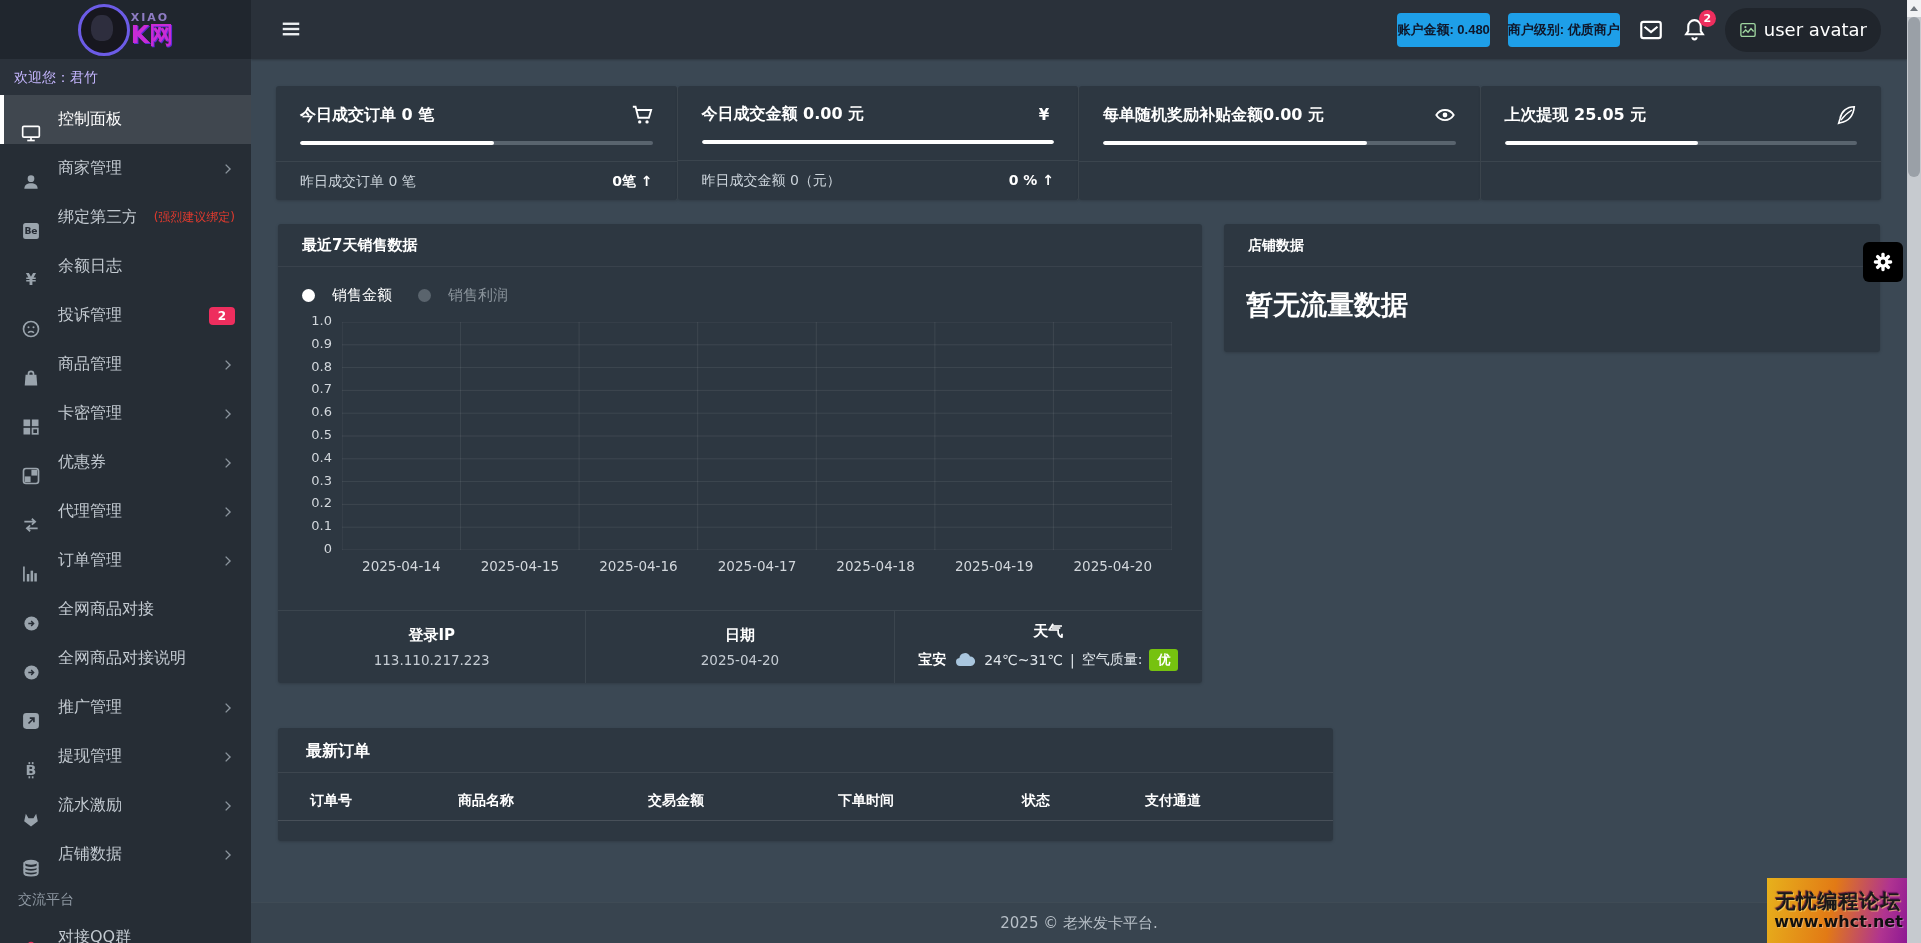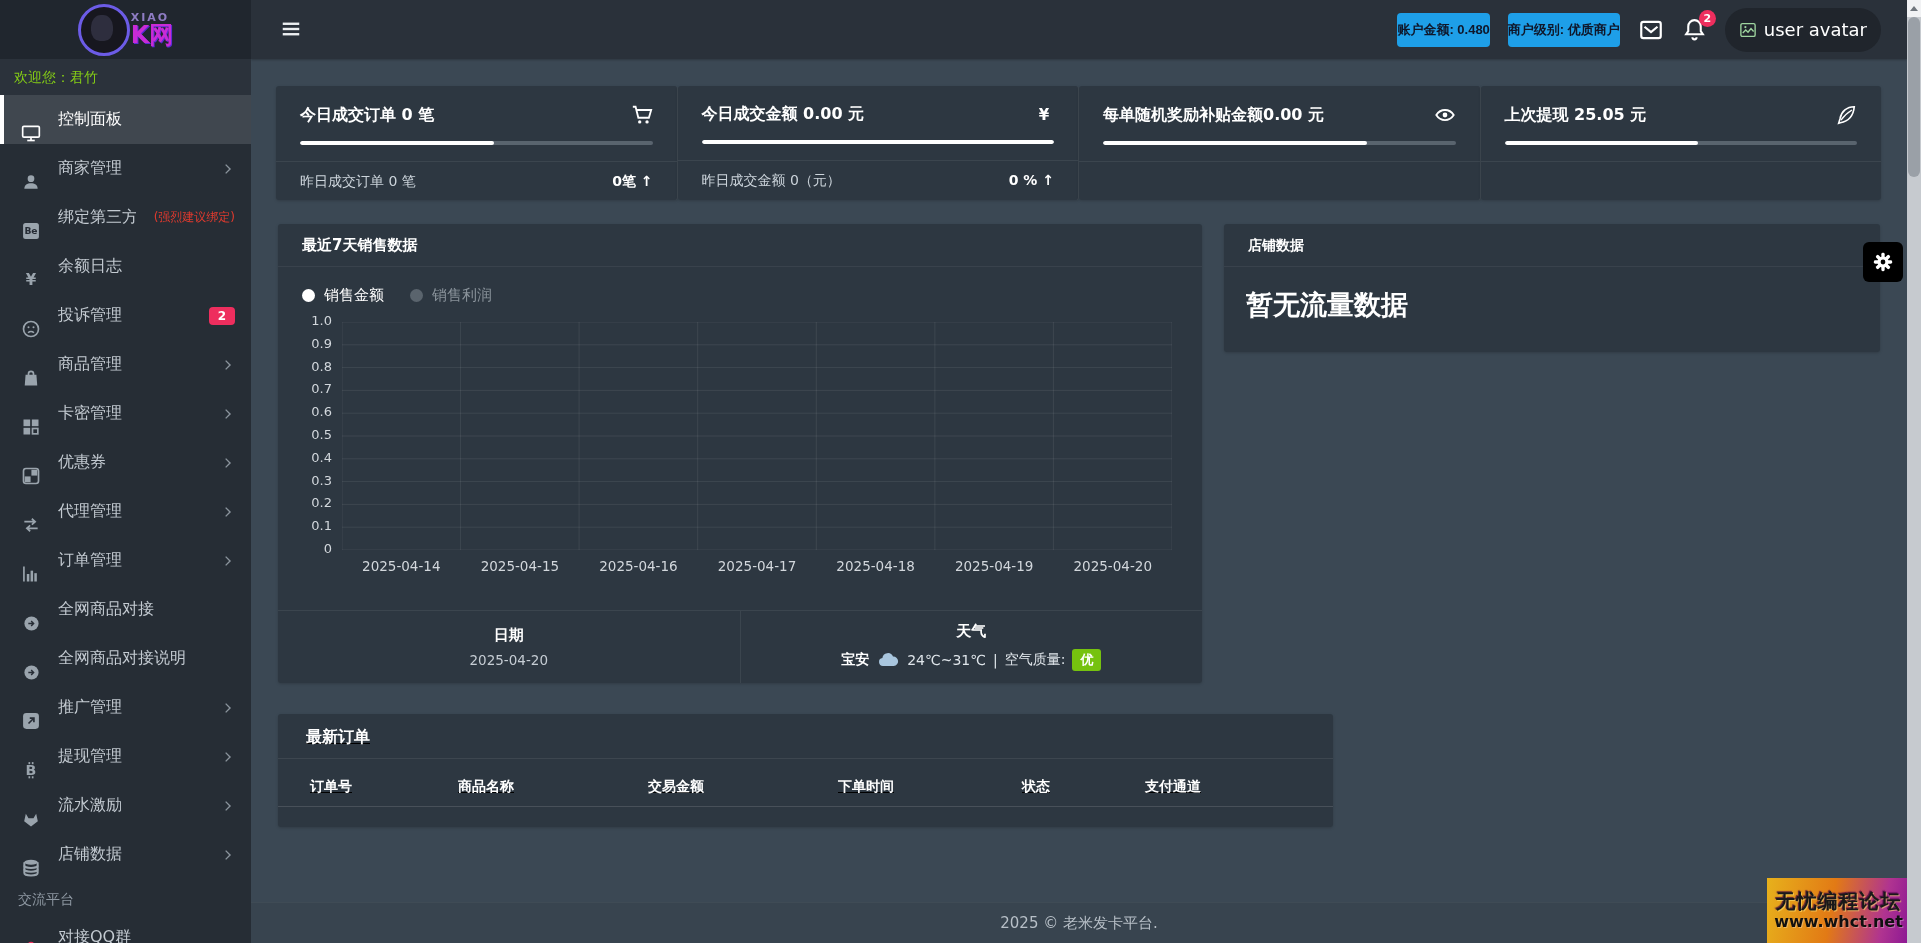--- a/index.html
+++ b/index.html
@@ -10,21 +10,21 @@
   
   .sidebar{position:absolute;left:0;top:0;width:251px;height:943px;background:#262d35;z-index:3;}
   .logo-bar{height:59px;background:#20262e;display:flex;align-items:center;justify-content:center;gap:1px;}
   .logo-circle{width:46px;height:46px;border-radius:50%;background:#17171f;border:3px solid #6c5ce7;
                position:relative;overflow:hidden;flex:0 0 auto;}
   .logo-circle::after{content:"";position:absolute;left:10px;top:8px;width:22px;height:26px;
                background:#2e2e3e;border-radius:45% 45% 40% 40%;}
   .brand{display:flex;flex-direction:column;line-height:1;}
   .brand-top{font-size:11px;letter-spacing:2px;color:#8e7cc3;font-weight:bold;}
   .brand-bottom{font-size:24px;font-weight:bold;color:#c92bd6;text-shadow:1px 1px 0 #5b2bd6;}
-  .welcome{height:36px;line-height:36px;padding-left:14px;font-size:14px;color:#84cc16;background:#2b323b;}
+  .welcome{height:36px;line-height:36px;padding-left:14px;font-size:14px;color:#c4b5fd;background:#2b323b;}
   .menu{position:relative;}
   .s-item{height:49px;display:flex;align-items:center;padding:0 16px 0 20px;font-size:16px;
           color:#c3cad1;position:relative;cursor:pointer;white-space:nowrap;}
   .s-item.active{background:#40474f;color:#fff;}
   .s-item.active::before{content:"";position:absolute;left:0;top:0;bottom:0;width:4px;background:#fff;}
   .s-icon{width:22px;height:22px;margin-right:16px;display:flex;align-items:center;justify-content:center;
           color:#9aa4ad;flex:0 0 auto;margin-top:27px;}
   .s-item.active .s-icon{color:#fff;}
   .s-icon.qq{color:#ee2e5e;}
   .s-label{overflow:hidden;}
@@ -70,21 +70,21 @@
   .sc-icon{color:#fff;display:flex;}
   .prog{height:4px;background:#59646e;border-radius:2px;margin:15px 24px 0;overflow:hidden;}
   .prog-fill{height:100%;background:#fff;border-radius:2px;}
   .sc-bottom{margin-top:16px;border-top:1px solid rgba(255,255,255,.07);padding:11px 24px 0;display:flex;
              justify-content:space-between;font-size:14px;color:#ccd4db;}
   .sc-sub-right{color:#fff;font-weight:bold;}
 
   
   .chart-card{position:absolute;left:27px;top:165px;width:924px;height:459px;}
   .legend-row{display:flex;align-items:center;gap:26px;margin:17px 0 0 24px;height:22px;}
-  .legend-item{display:flex;align-items:center;gap:9px;font-size:15px;cursor:pointer;}
+  .legend-item{display:flex;align-items:center;gap:17px;font-size:15px;cursor:pointer;}
   .legend-dot{width:13px;height:13px;border-radius:50%;}
   .plot-wrap{position:relative;margin:16px 0 0 64px;width:830px;height:228px;}
   .ylabel{position:absolute;right:840px;width:46px;text-align:right;font-size:13px;color:#d2d7dc;}
   .xlabels{display:flex;margin:8px 0 0 64px;width:830px;}
   .xlabel{flex:1;text-align:center;font-size:13.5px;color:#d2d7dc;}
   .chart-footer{position:absolute;left:0;right:0;bottom:0;height:72px;border-top:1px solid rgba(255,255,255,.07);display:flex;}
   .cf-col{flex:1;display:flex;flex-direction:column;align-items:center;justify-content:center;gap:7px;}
   .cf-col + .cf-col{border-left:1px solid rgba(255,255,255,.07);}
   .cf-label{font-weight:bold;color:#fff;font-size:15px;}
   .cf-value{color:#c6cdd4;font-size:13.5px;}
@@ -93,21 +93,21 @@
   .cloud{color:#a9c6de;display:flex;}
   .air-badge{color:#fff;font-size:13px;font-weight:bold;padding:2px 8px;border-radius:3px;}
 
   
   .shop-panel{position:absolute;left:973px;top:165px;width:656px;height:128px;}
   .shop-empty{padding:20px 22px 0;font-size:27px;font-weight:bold;color:#fff;}
   .gear-btn{position:absolute;top:242px;right:18px;width:40px;height:40px;background:#000;border-radius:6px;
             display:flex;align-items:center;justify-content:center;cursor:pointer;z-index:5;}
 
   
-  .orders-card{position:absolute;left:27px;top:655px;width:1055px;height:113px;text-decoration:underline;}
+  .orders-card{position:absolute;left:27px;top:669px;width:1055px;height:113px;}
   .orders-header{height:44px;line-height:45px;padding:0 28px;font-size:16px;font-weight:bold;color:#fff;
                  border-bottom:1px solid rgba(255,255,255,.08);}
   .o-head-row{display:flex;align-items:center;height:38px;margin-top:9px;padding-left:32px;
               border-bottom:1px solid rgba(255,255,255,.13);font-weight:bold;color:#fff;font-size:14px;}
 
   
   .page-footer{position:absolute;left:0;right:0;bottom:0;height:40px;line-height:41px;text-align:center;
                color:#b7bfc7;font-size:15px;background:rgba(0,0,0,.05);border-top:1px solid rgba(255,255,255,.04);}
 
   
@@ -516,20 +516,24 @@
         <div class="xlabel">2025-04-14</div>
         <div class="xlabel">2025-04-15</div>
         <div class="xlabel">2025-04-16</div>
         <div class="xlabel">2025-04-17</div>
         <div class="xlabel">2025-04-18</div>
         <div class="xlabel">2025-04-19</div>
         <div class="xlabel">2025-04-20</div>
       </div>
     <div class="chart-footer">
       <div class="cf-col">
+        <div class="cf-label">登录IP</div>
+        <div class="cf-value">113.110.217.223</div>
+      </div>
+      <div class="cf-col">
         <div class="cf-label">日期</div>
         <div class="cf-value">2025-04-20</div>
       </div>
       <div class="cf-col">
         <div class="cf-label">天气</div>
         <div class="weather-line">
           <span class="weather-city">宝安</span>
           <span class="cloud" id="cloudIcon">
               <svg viewBox="0 0 24 24" width="24" height="24">
                 <path d="M7 18a4 4 0 0 1-.6-7.95A5.5 5.5 0 0 1 17 8.6 4.2 4.2 0 0 1 17.8 18z" fill="currentColor"></path>

